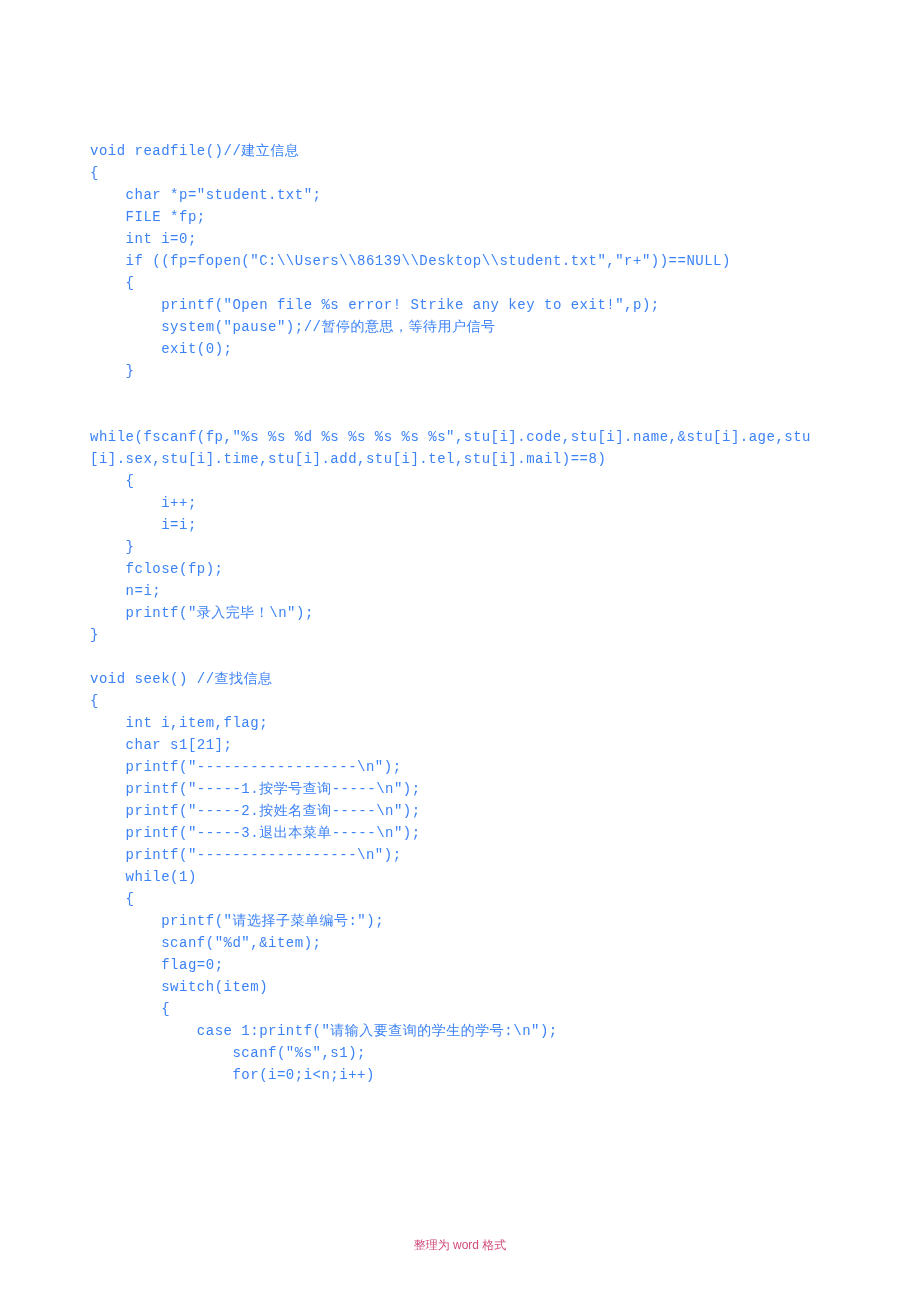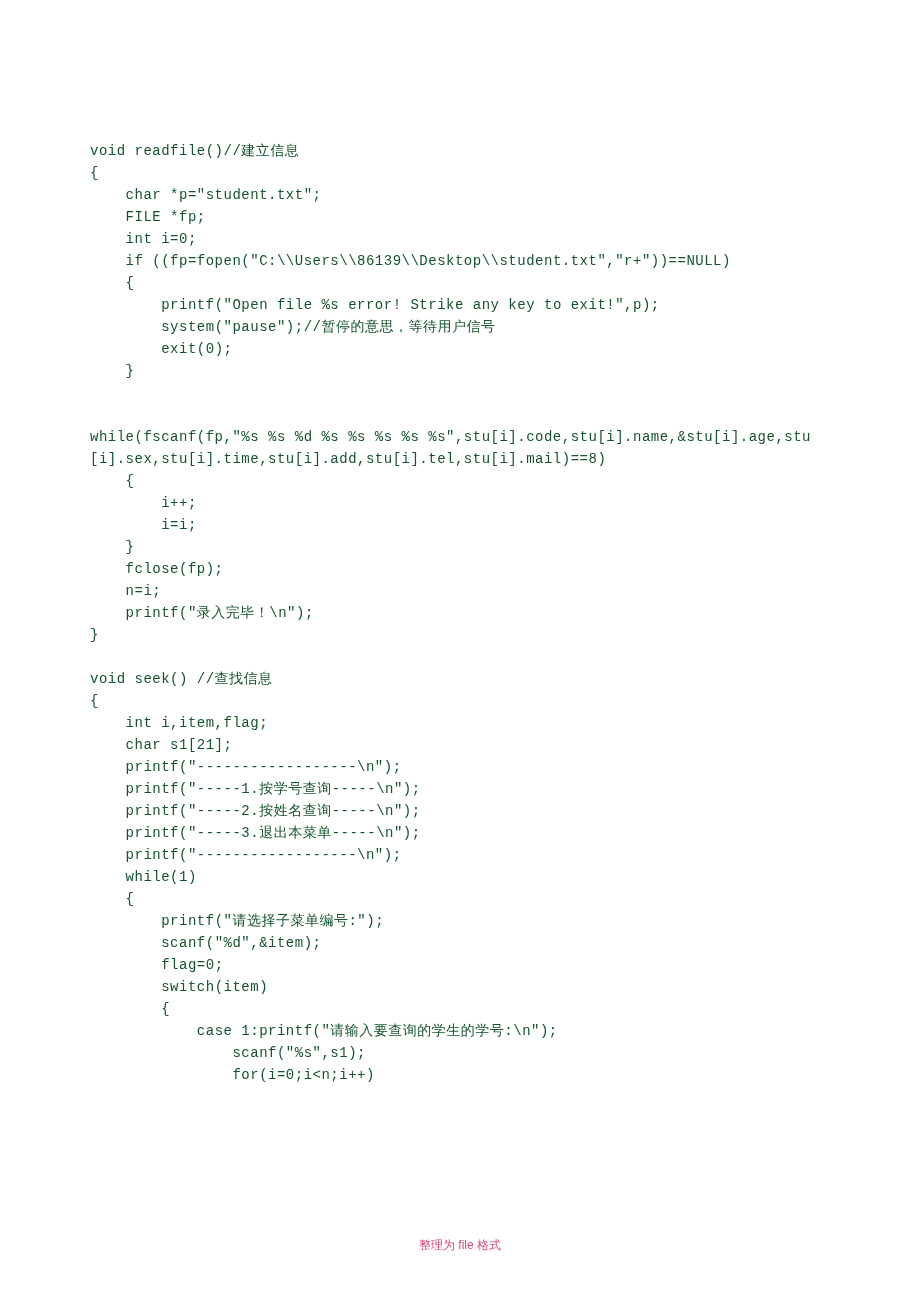--- a/index.html
+++ b/index.html
@@ -13,21 +13,21 @@
     position: relative;
     font-family: "SimSun", "Courier New", monospace;
   }
   .page {
     padding: 140px 90px 0 90px;
   }
   .code-area {
     font-family: "Courier New", "SimSun", monospace;
     font-size: 14px;
     line-height: 22px;
-    color: #14532d;
+    color: #3b82f6;
     white-space: pre-wrap;
     word-break: break-all;
     letter-spacing: 0.5px;
   }
   .footer {
     position: absolute;
     bottom: 48px;
     left: 0;
     right: 0;
     text-align: center;
@@ -80,14 +80,14 @@
         scanf("%d",&amp;item);
         flag=0;
         switch(item)
         {
             case 1:printf("请输入要查询的学生的学号:\n");
                 scanf("%s",s1);
                 for(i=0;i&lt;n;i++)</div>
 </div>
 
 <div class="footer">
-  <span class="footer-text">整理为 file 格式</span>
+  <span class="footer-text">整理为 word 格式</span>
 </div>
 
 </body></html>

